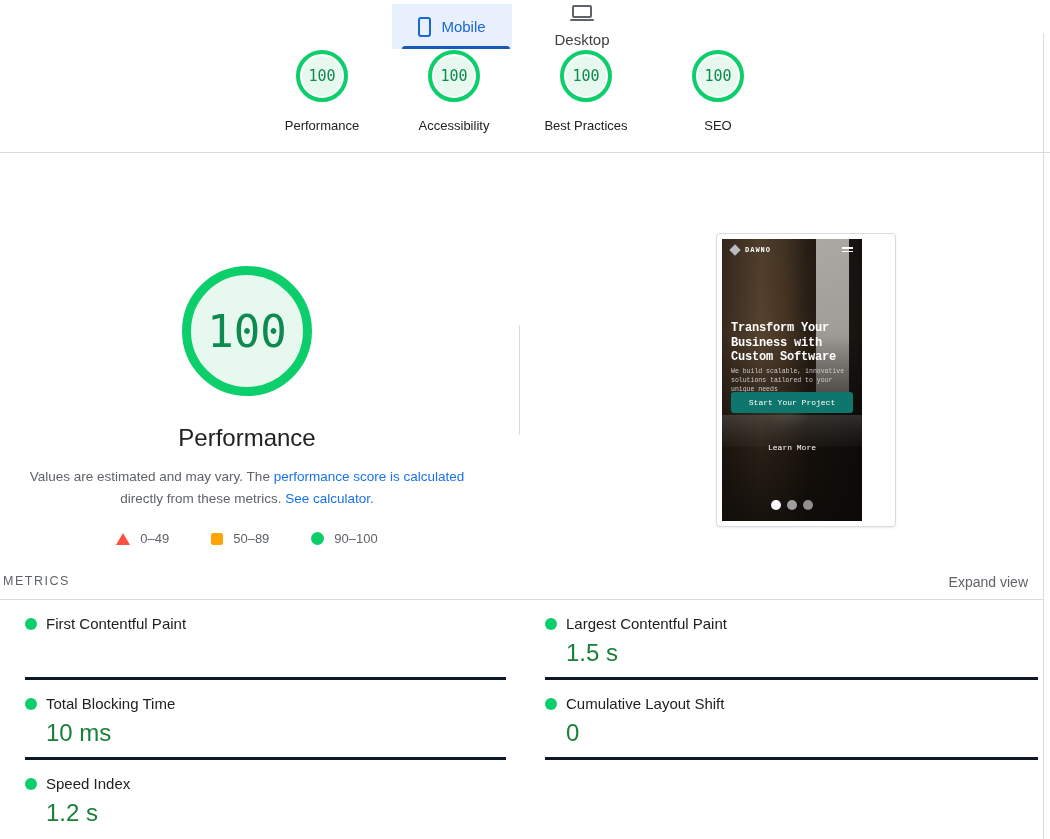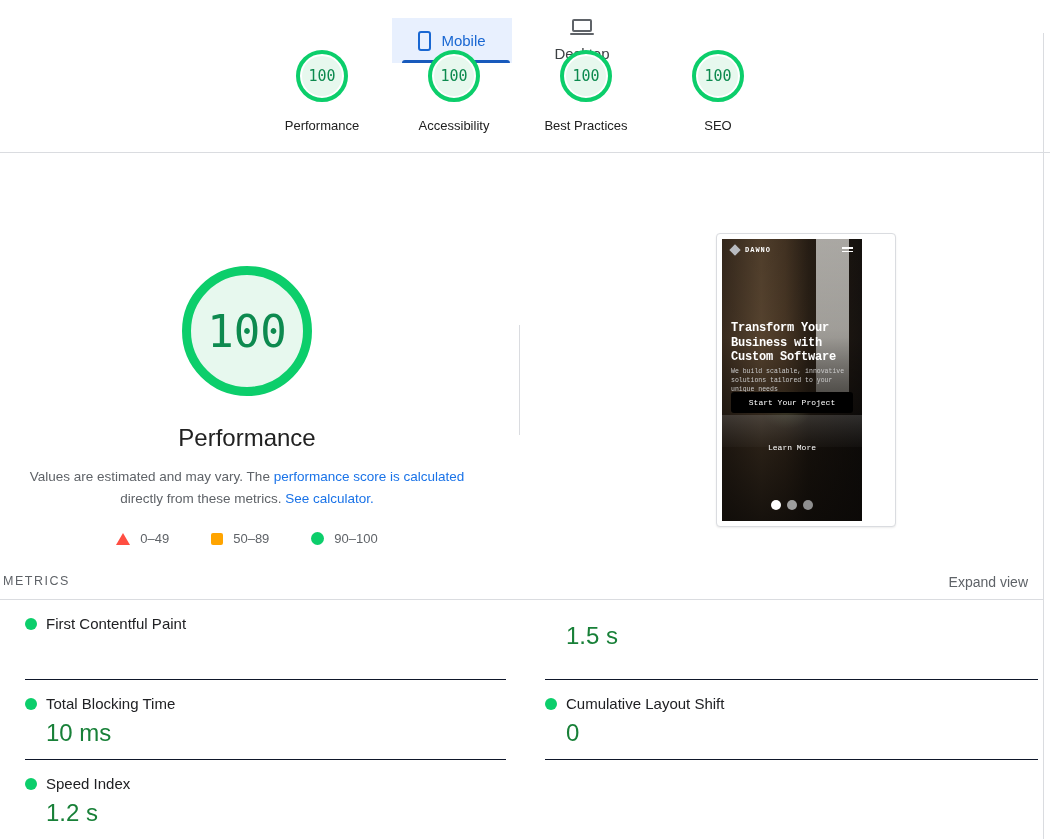--- a/index.html
+++ b/index.html
@@ -1,20 +1,20 @@
 <!DOCTYPE html>
 <html><head>
 <meta charset="utf-8">
 <style>
   * { margin:0; padding:0; box-sizing:border-box; }
   html,body { width:1050px; height:839px; background:#fff; overflow:hidden;
               font-family:"Liberation Sans", sans-serif; position:relative; }
 
   
-  .tabbar { position:absolute; top:18px; left:0; width:912px; height:45px;text-decoration:underline; }
+  .tabbar { position:absolute; top:4px; left:0; width:912px; height:45px;text-decoration:underline; }
   .tab { position:absolute; top:0; height:45px; display:flex; align-items:center;
          justify-content:center; gap:10px; cursor:pointer; font-size:15px; }
   .tab-mobile { left:392px; width:120px; background:#e8f0fe; color:#1967d2; font-weight:500; }
   .tab-mobile::after { content:""; position:absolute; left:10px; right:2px; bottom:0;
          height:3px; background:#185abc; border-radius:3px 3px 0 0; }
   .tab-desktop { left:523px; width:118px; color:#3c4043;flex-direction:column; }
   .phone-icon { width:13px; height:20px; border:2px solid #1967d2; border-radius:3px; }
   .laptop-icon { width:20px; height:13px; border:2px solid #5f6368; border-radius:2px;
          position:relative; margin-bottom:3px; }
   .laptop-icon::after { content:""; position:absolute; left:-4px; right:-4px; bottom:-5px;
@@ -72,37 +72,37 @@
   .brand { color:#fff; font-size:7px; font-weight:bold; letter-spacing:1px; }
   .hamburger { margin-left:auto; width:11px; }
   .hamburger div { height:1.6px; background:#fff; margin:2px 0; }
   .shot-headline { position:absolute; left:9px; top:82px; width:130px; color:#fff;
          font-size:12px; font-weight:bold; line-height:14.5px; letter-spacing:-0.2px; }
   .shot-sub { position:absolute; left:9px; top:128px; width:124px; color:#c9c9c9;
          font-size:6.5px; line-height:9px; }
   .shot-band { position:absolute; left:0; top:176px; width:140px; height:32px;
          background:linear-gradient(180deg, rgba(255,255,255,0.28), rgba(255,255,255,0.06)); }
   .shot-btn1 { position:absolute; left:9px; top:153px; width:122px; height:21px;
-         background:#000000; border-radius:3px; color:#fff; font-size:8px;
+         background:#0f766e; border-radius:3px; color:#fff; font-size:8px;
          display:flex; align-items:center; justify-content:center; cursor:pointer; }
   .shot-btn2 { position:absolute; left:9px; top:183px; width:122px; height:19px;
          color:#fff; font-size:8px; display:flex; align-items:center; justify-content:center; cursor:pointer;margin-top:16px; }
   .shot-dots { position:absolute; left:0; bottom:11px; width:140px; display:flex;
          justify-content:center; gap:6px; }
   .shot-dots i { width:10px; height:10px; border-radius:50%; display:block; }
   .dot-a { background:#ffffff; } .dot-b { background:#9e9e9e; } .dot-c { background:#8f8f8f; }
 
   
   .metrics-heading { position:absolute; left:3px; top:574px; font-size:12.5px;
          letter-spacing:1.5px; color:#5f6368; font-weight:500; }
   .expand-view { position:absolute; right:22px; top:574px; font-size:14px;
          color:#5f6368; cursor:pointer; }
   .metrics-divider { position:absolute; top:599px; left:0; width:1043px; height:1px; background:#dadce0; }
   .mcell { position:absolute; height:80px; padding-top:15px; }
-  .mcell.bordered { border-bottom:1px solid #0f172a; }
+  .mcell.bordered { border-bottom:3px solid #0f172a; }
   .mc-left { left:25px; width:481px; }
   .mc-right { left:545px; width:493px; }
   .m-row1 { top:600px; } .m-row2 { top:680px; } .m-row3 { top:760px; }
   .m-head { display:flex; align-items:center; gap:9px; }
   .m-dot { width:12px; height:12px; border-radius:50%; background:#0cce6b; flex:0 0 auto; }
   .m-label { font-size:15px; color:#202124; }
   .m-value { margin:7px 0 0 21px; font-size:24px; color:#188038; }
 </style>
 </head>
 <body>
@@ -203,20 +203,24 @@
 <div class="expand-view">Expand view</div>
 <div class="metrics-divider"></div>
 
 <div class="mcell mc-left m-row1 bordered">
   <div class="m-head">
     <span class="m-dot"></span>
     <span class="m-label">First Contentful Paint</span>
   </div>
 </div>
 <div class="mcell mc-right m-row1 bordered">
+  <div class="m-head">
+    <span class="m-dot"></span>
+    <span class="m-label">Largest Contentful Paint</span>
+  </div>
   <div class="m-value">1.5 s</div>
 </div>
 <div class="mcell mc-left m-row2 bordered">
   <div class="m-head">
     <span class="m-dot"></span>
     <span class="m-label">Total Blocking Time</span>
   </div>
   <div class="m-value">10 ms</div>
 </div>
 <div class="mcell mc-right m-row2 bordered">

